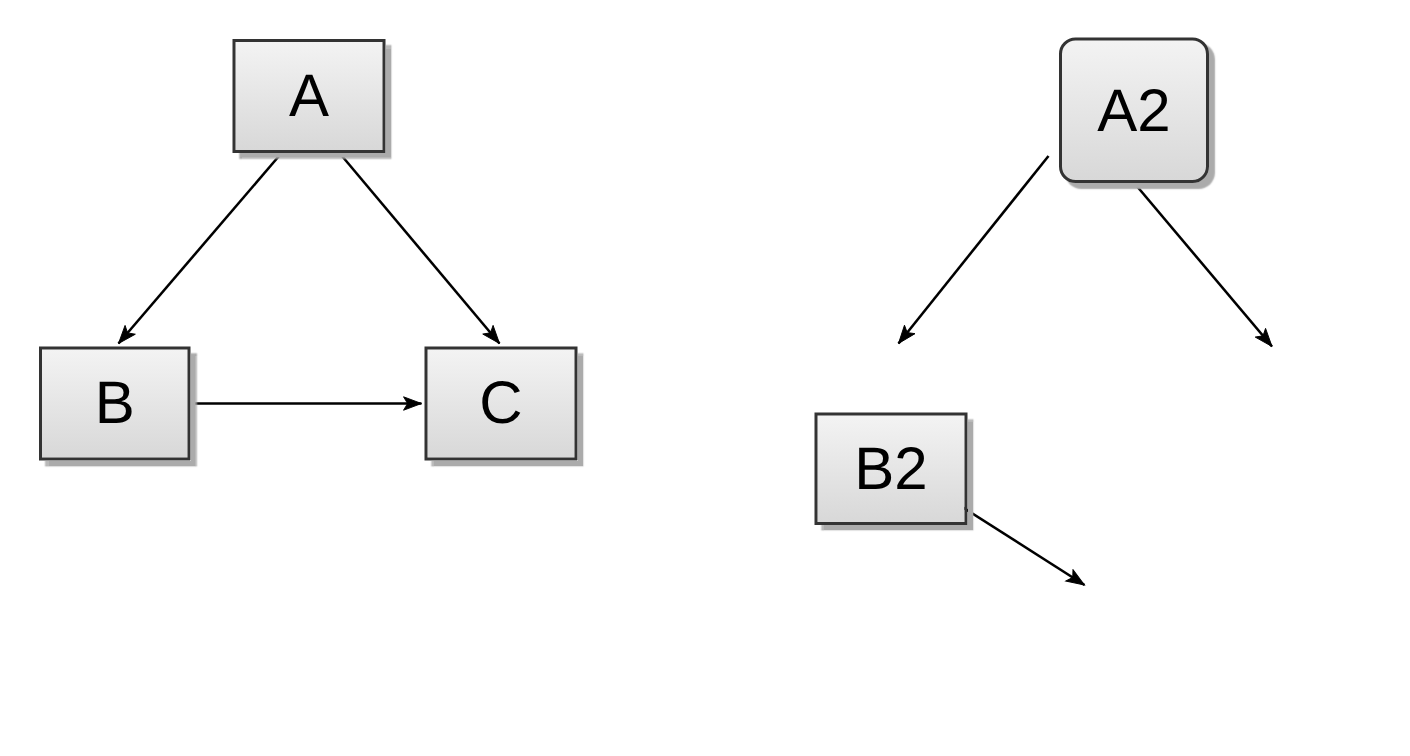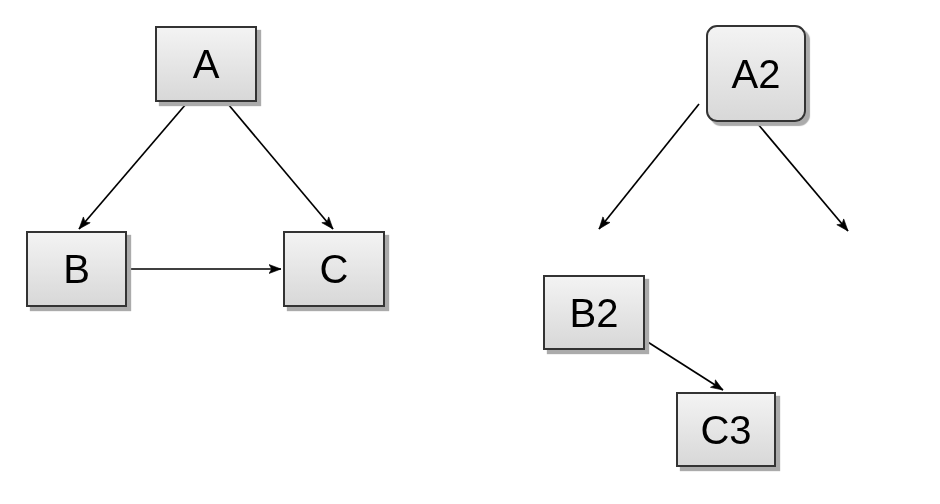--- a/index.html
+++ b/index.html
@@ -68,17 +68,14 @@
   <div class="node" style="left: 283px; top: 231px; width: 102px; height: 76px;">
     <span class="node-label">C</span>
   </div>
 
   <div class="node" style="left: 706px; top: 25px; width: 100px; height: 97px; border-radius: 11px;">
     <span class="node-label">A2</span>
   </div>
   <div class="node" style="left: 543px; top: 229px; width: 102px; height: 75px; margin-top: 46px;">
     <span class="node-label">B2</span>
   </div>
-  <div class="node" style="left: 676px; top: 392px; width: 100px; height: 75px;">
-    <span class="node-label">C3</span>
-  </div>
 
 </div>
 
 </body></html>

